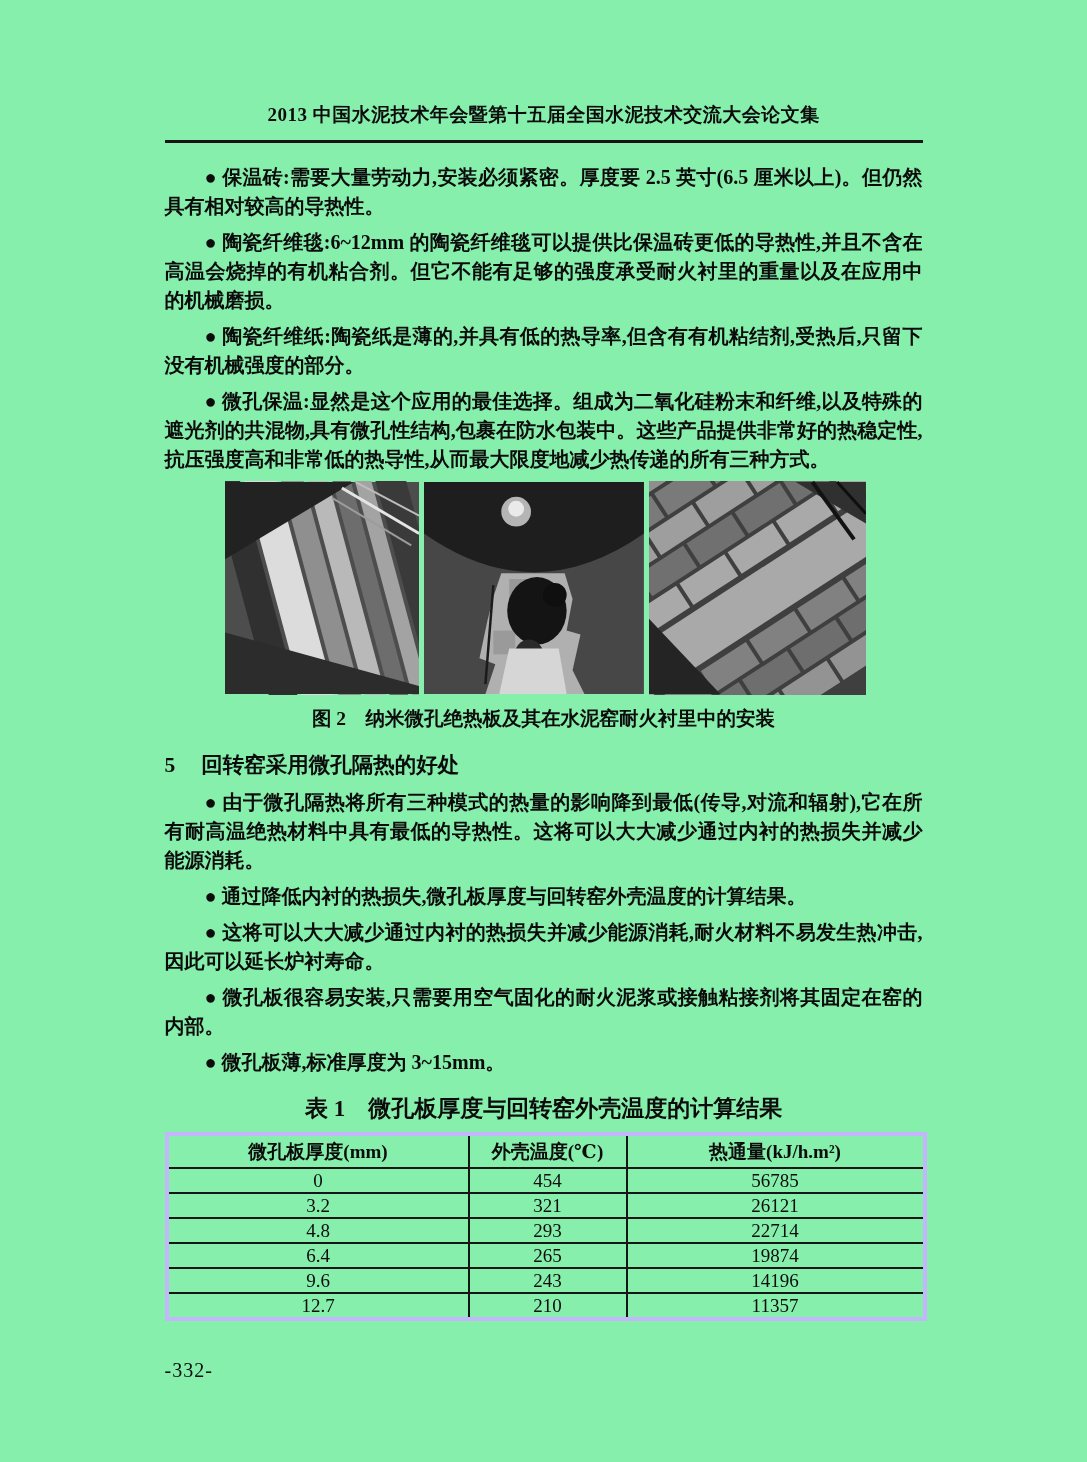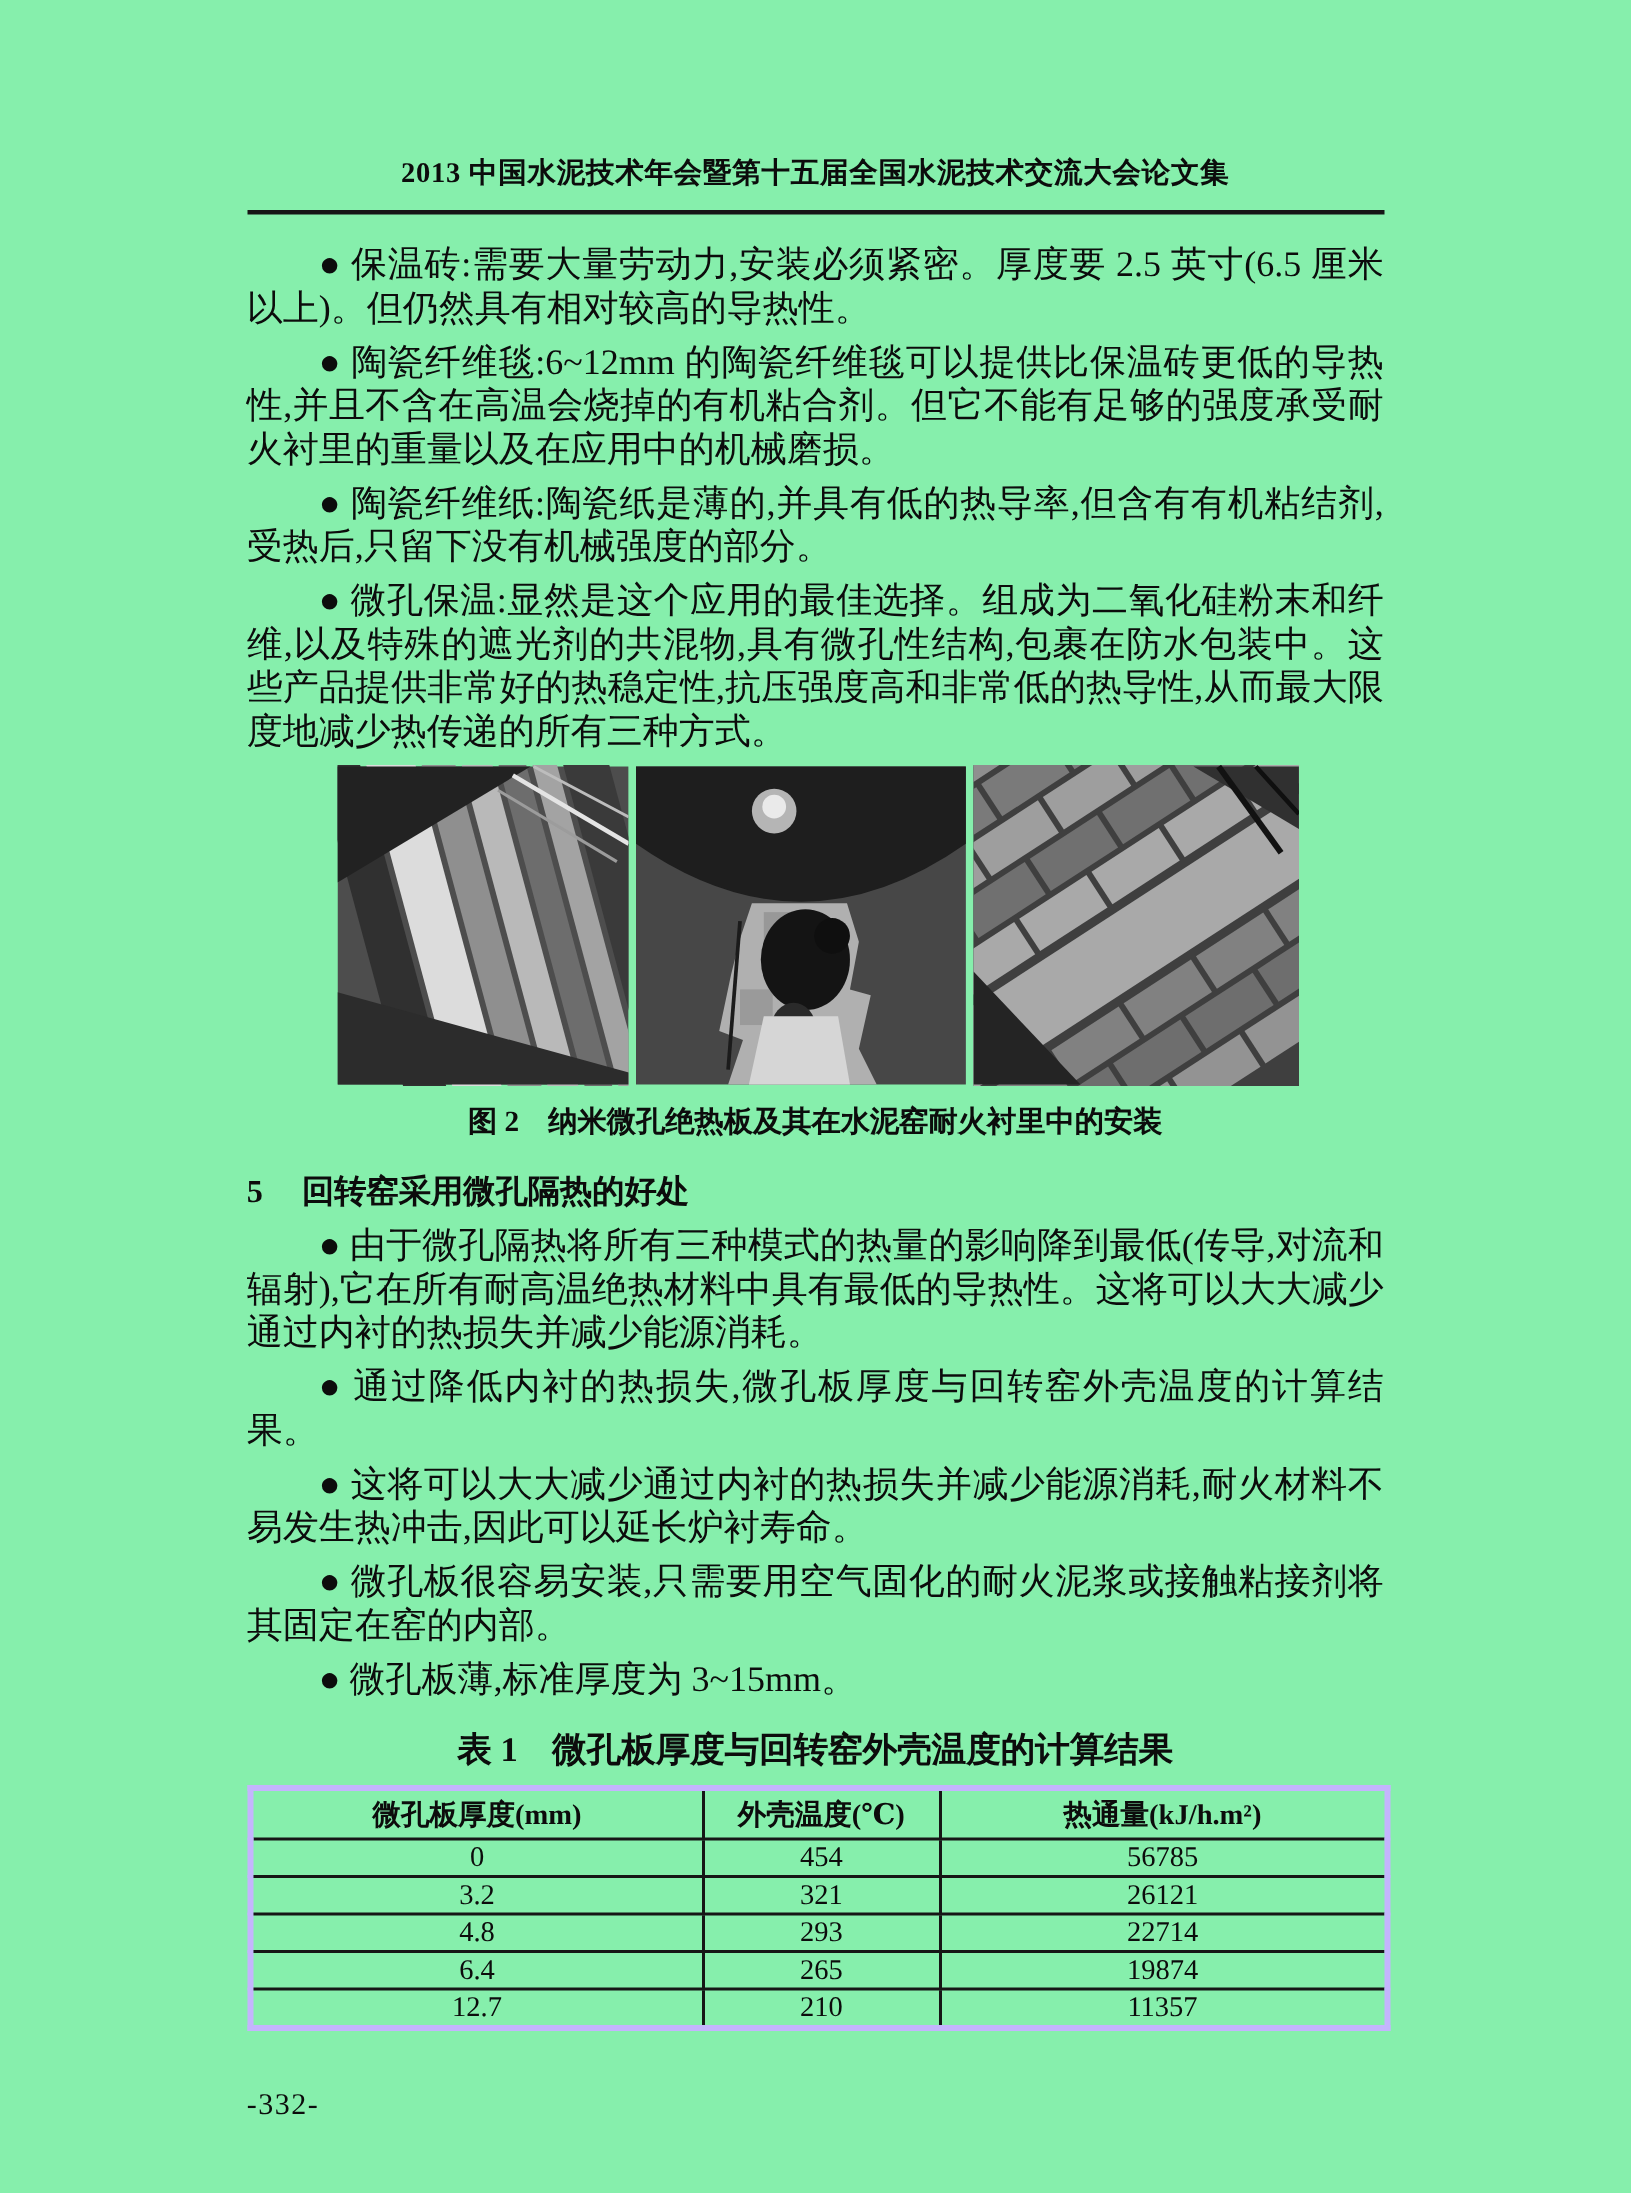--- a/index.html
+++ b/index.html
@@ -16,24 +16,25 @@
   .journal-header{
     padding-top:102px;
     text-align:center;
     font-size:19px;
     font-weight:bold;
     letter-spacing:.5px;
   }
   .header-rule{height:3px;background:#161616;margin:12px 0 20px;}
   .para{
     margin:0 0 7px;
-    font-size:24px;
+    font-size:20px;
     line-height:29px;
     text-indent:2em;
     text-align:justify;
+    font-weight:bold;
   }
   .para:last-child{margin-bottom:0;}
   .figure-photos{
     display:flex;
     gap:5px;
     margin:6px 0 0 60px;
     width:641px;height:214px;
   }
   .figure-photos svg{display:block;}
   .figure-caption{
@@ -241,20 +242,25 @@
           <td>4.8</td>
           <td>293</td>
           <td>22714</td>
         </tr>
         <tr>
           <td>6.4</td>
           <td>265</td>
           <td>19874</td>
         </tr>
         <tr>
+          <td>9.6</td>
+          <td>243</td>
+          <td>14196</td>
+        </tr>
+        <tr>
           <td>12.7</td>
           <td>210</td>
           <td>11357</td>
         </tr>
       </tbody>
     </table>
 
     <div class="page-number">-332-</div>
 
   </div>

